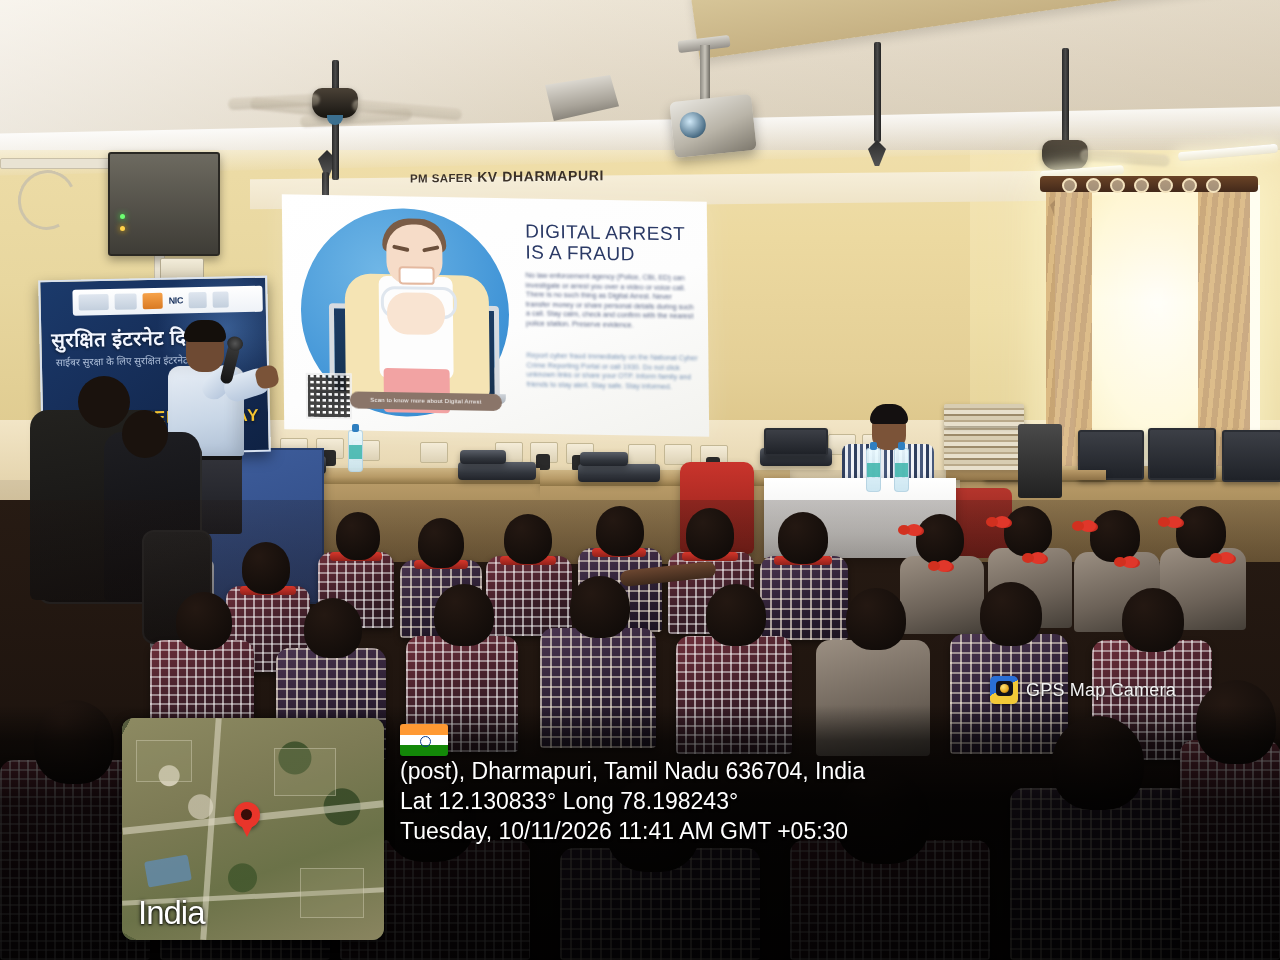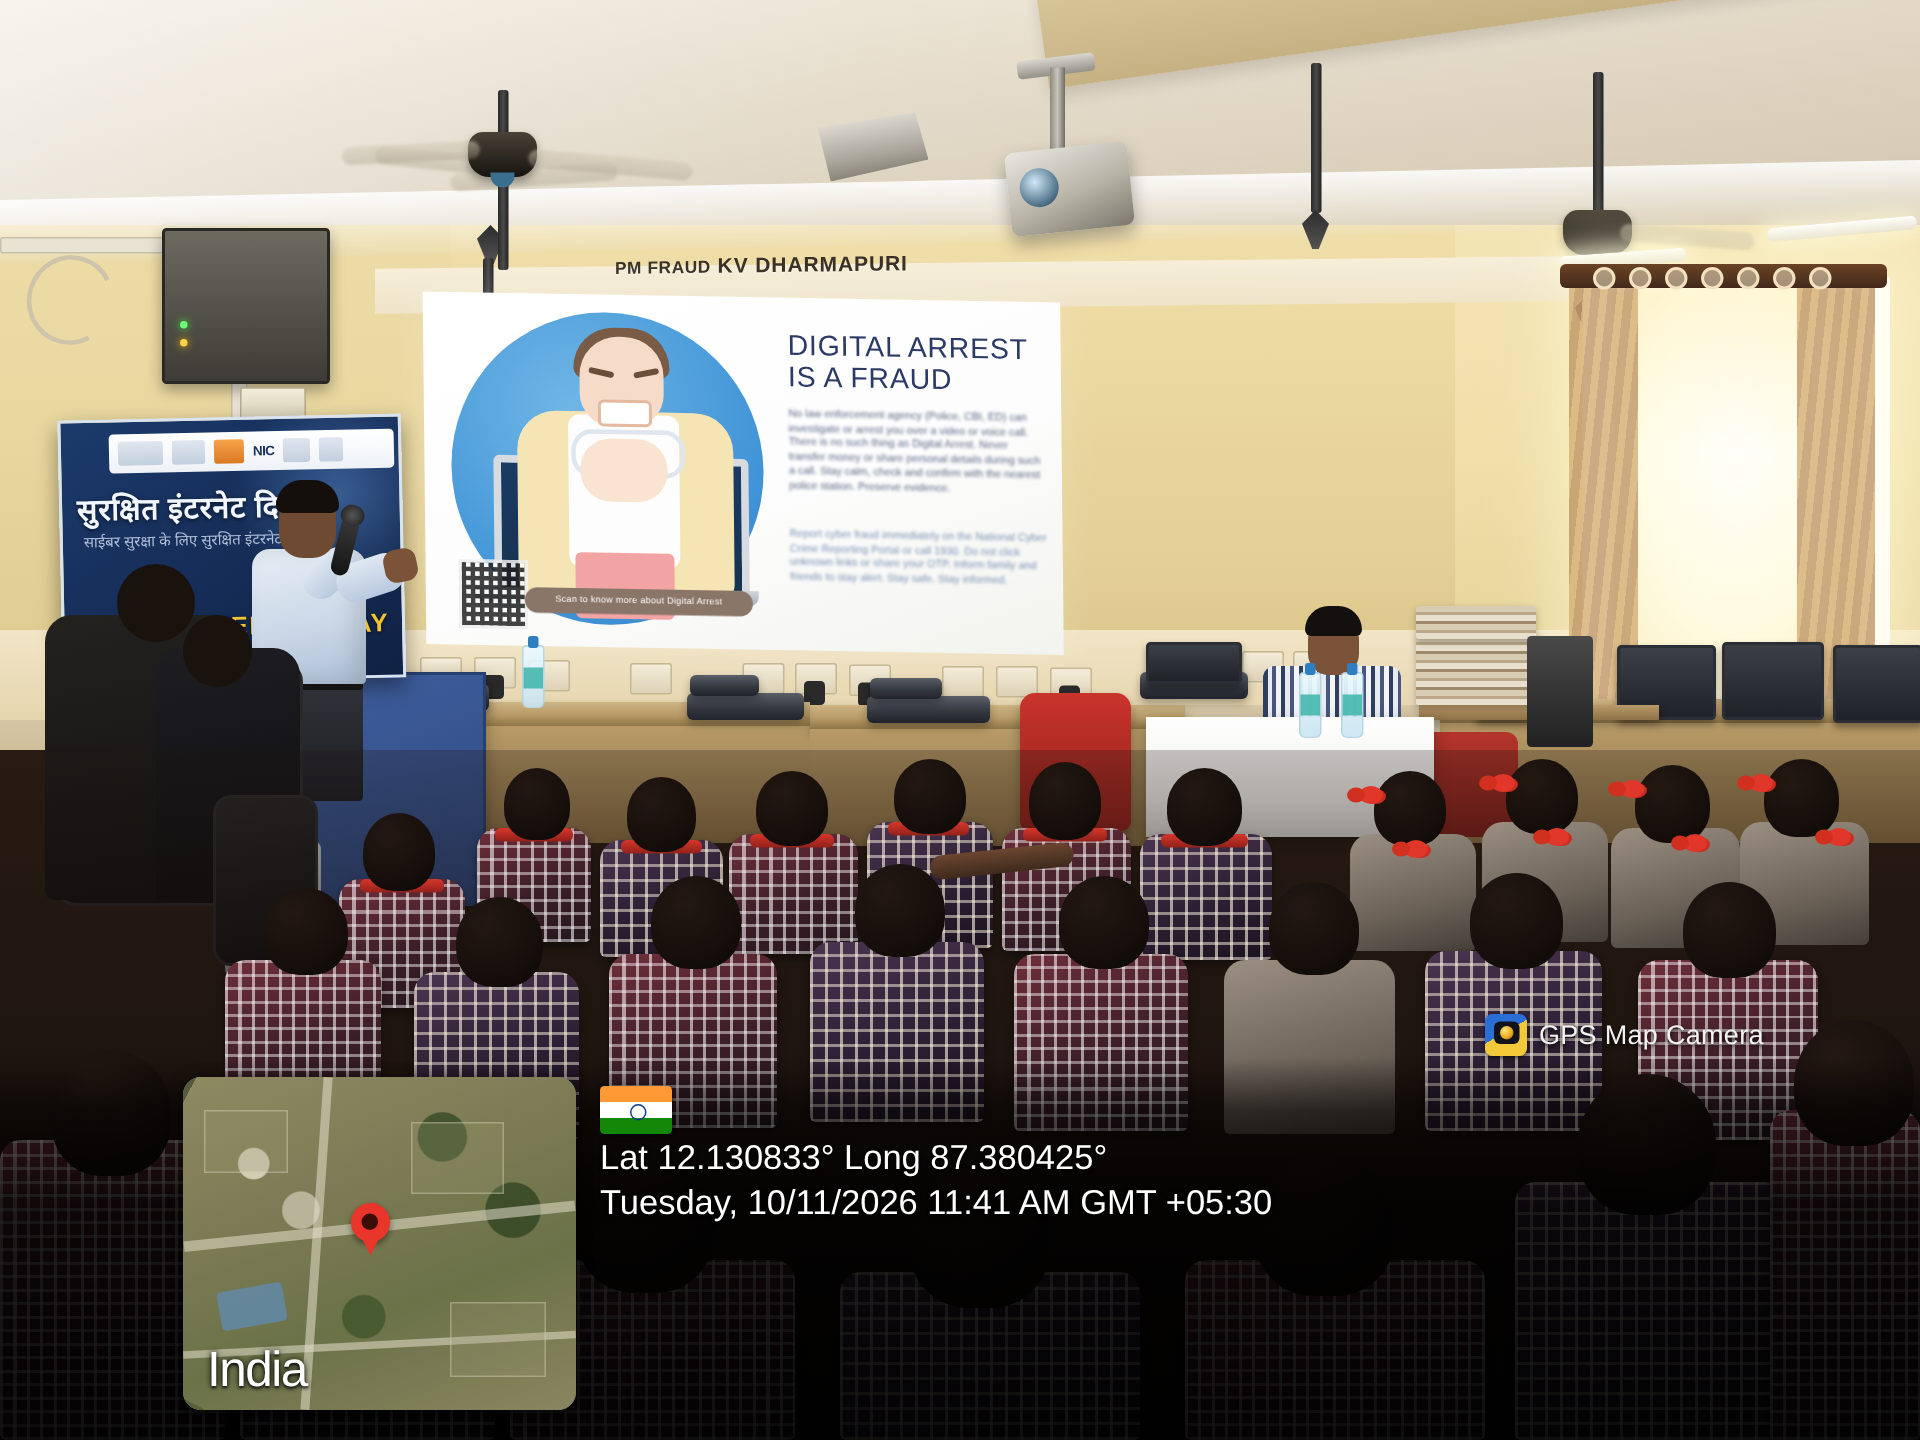--- a/index.html
+++ b/index.html
@@ -642,21 +642,21 @@
   <div class="conduit" style="left:154px;top:244px;width:9px;height:70px;"></div>
   <div class="wire-loop"></div>
   <div class="panel-wires"></div>
   <div class="panel">
     <div class="panel-led" style="left:10px;top:60px;"></div>
     <div class="panel-led" style="left:10px;top:72px;background:#ffd24a;box-shadow:0 0 6px #ffbf00;"></div>
   </div>
   <div class="junction-box"></div>
 
   <div class="wall-title">
-    <span class="pm">PM FRAUD</span>
+    <span class="pm">PM SAFER</span>
     <span>KV DHARMAPURI</span>
   </div>
 
   <div class="screen-wrap">
     <div class="screen">
       <div class="slide-circle"></div>
       <div class="slide-laptop"></div>
       <div class="slide-laptop-base"></div>
       <div class="person-jacket-l"></div>
       <div class="person-jacket-r"></div>
@@ -907,17 +907,18 @@
     <div class="map-field" style="left:178px;top:150px;width:62px;height:48px;"></div>
     <div class="map-blue"></div>
     <div class="map-pin"></div>
     <div class="map-google">India</div>
   </div>
 
   <div class="gps-text">
     <div class="gps-title">
       <span class="flag"></span>
     </div>
-    <div class="gps-line">Lat 12.130833° Long 87.380425°</div>
+    <div class="gps-line">(post), Dharmapuri, Tamil Nadu 636704, India</div>
+    <div class="gps-line">Lat 12.130833° Long 78.198243°</div>
     <div class="gps-line">Tuesday, 10/11/2026 11:41 AM GMT +05:30</div>
   </div>
 
 </div>
 
 </body></html>

